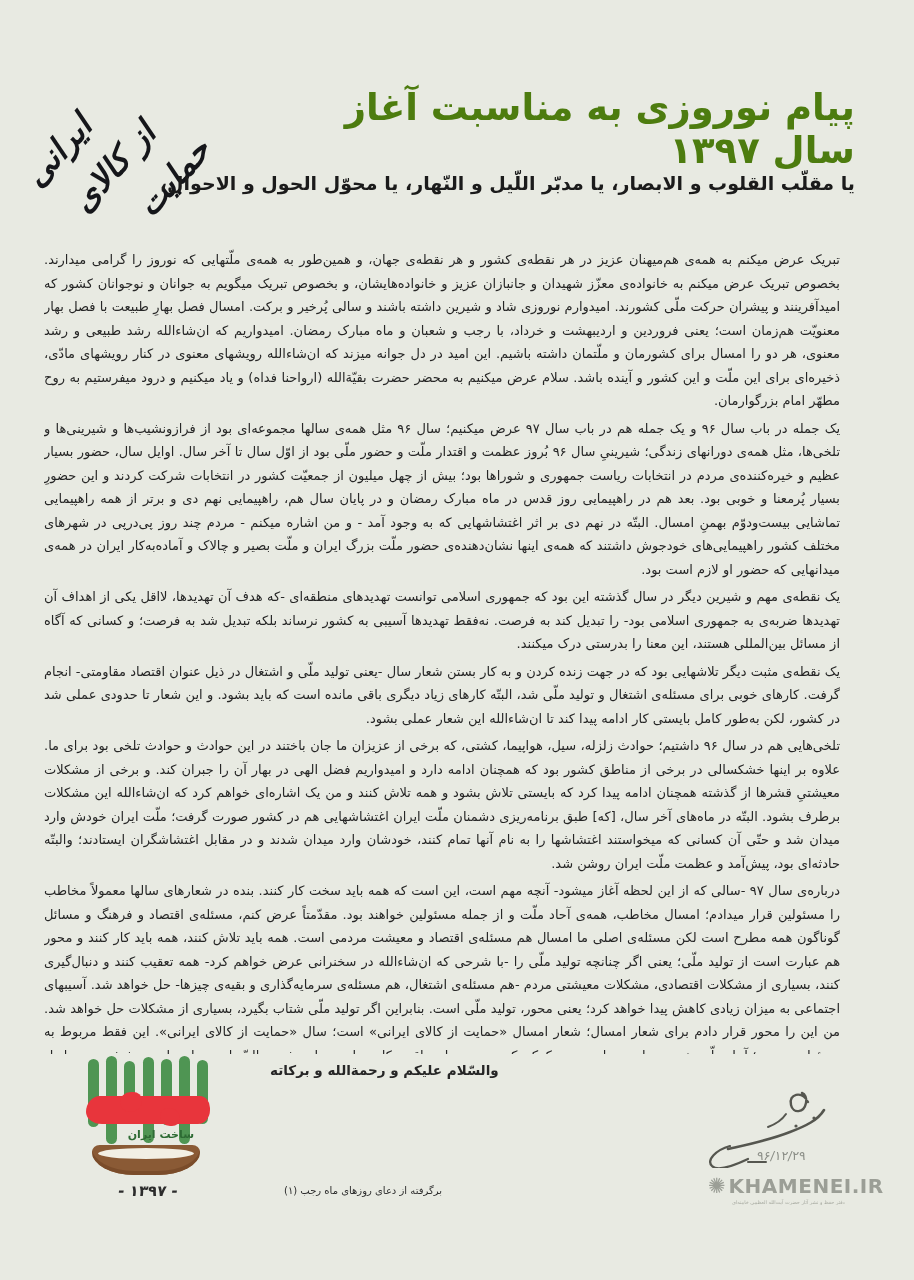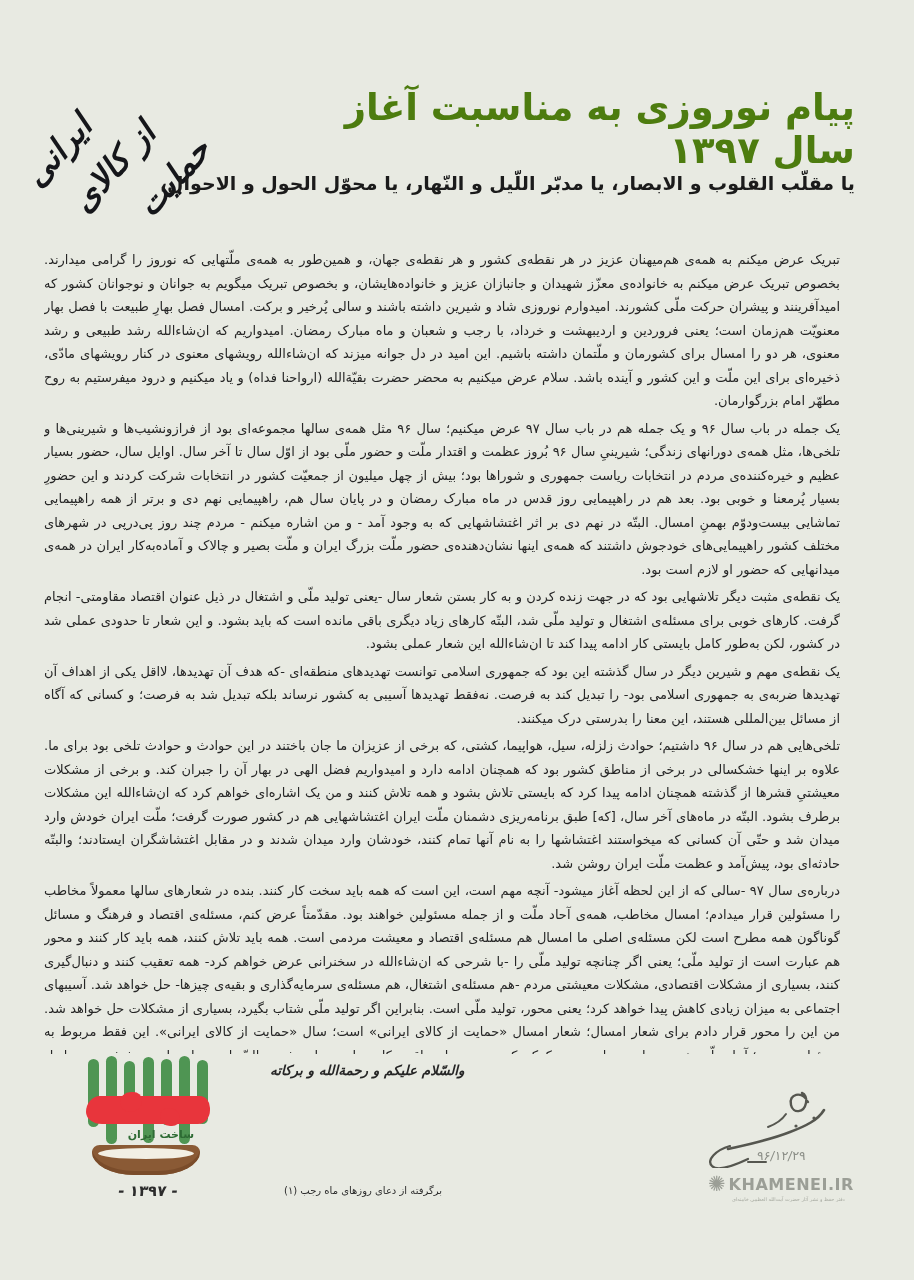--- a/index.html
+++ b/index.html
@@ -45,21 +45,20 @@
     font-size:13px;line-height:23.5px;color:#262626;
   }
   .body-text p{
     margin:0 0 4px 0;
     text-align:justify;
   }
   .valediction{
     position:absolute;left:270px;top:1062px;
     font-size:13.5px;font-weight:bold;color:#262626;
     white-space:nowrap;
-    font-style:italic;
   }
   
   .sabzeh{position:absolute;left:86px;top:1056px;width:124px;height:148px;}
   .bars{position:absolute;left:2px;top:0;width:120px;height:90px;display:flex;justify-content:space-between;align-items:flex-start;}
   .bar{width:11px;background:#4f9553;border-radius:6px;}
   .bar:nth-child(1){height:64px;margin-top:4px;}
   .bar:nth-child(2){height:88px;}
   .bar:nth-child(3){height:66px;margin-top:3px;}
   .bar:nth-child(4){height:86px;margin-top:1px;}
   .bar:nth-child(5){height:62px;margin-top:5px;}
@@ -109,21 +108,21 @@
     transform:skewX(-6deg);
     direction:ltr;white-space:nowrap;
   }
   
   .watermark{
     position:absolute;left:708px;top:1174px;width:160px;
     direction:ltr;text-align:left;color:#9b9e96;
   }
   .wm-row{display:flex;align-items:center;gap:3px;}
   .wm-emblem{font-size:21px;line-height:21px;color:#9b9e96;}
-  .wm-site{font-size:16px;font-weight:bold;letter-spacing:0.5px;}
+  .wm-site{font-size:20px;font-weight:bold;letter-spacing:0.5px;}
   .wm-sub{font-size:5px;margin-top:1px;margin-left:24px;direction:rtl;text-align:left;color:#a8aba2;white-space:nowrap;overflow:hidden;max-width:120px;}
 </style>
 </head>
 <body>
 
 <div class="page">
 
   <div class="calligraphy">
     <span class="cl1">ایرانی</span>
     <span class="cl2">از کالای</span>
@@ -131,22 +130,22 @@
   </div>
 
   <div class="title">پیام نوروزی به مناسبت آغاز سال ۱۳۹۷</div>
   <div class="dua">
     <div>یا مقلّب القلوب و الابصار، یا مدبّر اللّیل و النّهار، یا محوّل الحول و الاحوال،</div>
   </div>
 
   <div class="body-text">
     <p>تبریک عرض میکنم به همه‌ی هم‌میهنان عزیز در هر نقطه‌ی کشور و هر نقطه‌ی جهان، و همین‌طور به همه‌ی ملّتهایی که نوروز را گرامی میدارند. بخصوص تبریک عرض میکنم به خانواده‌ی معزّز شهیدان و جانبازان عزیز و خانواده‌هایشان، و بخصوص تبریک میگویم به جوانان و نوجوانان کشور که امیدآفرینند و پیشران حرکت ملّی کشورند. امیدوارم نوروزی شاد و شیرین داشته باشند و سالی پُرخیر و برکت. امسال فصل بهارِ طبیعت با فصل بهار معنویّت هم‌زمان است؛ یعنی فروردین و اردیبهشت و خرداد، با رجب و شعبان و ماه مبارک رمضان. امیدواریم که ان‌شاءالله رشد طبیعی و رشد معنوی، هر دو را امسال برای کشورمان و ملّتمان داشته باشیم. این امید در دل جوانه میزند که ان‌شاءالله رویشهای معنوی در کنار رویشهای مادّی، ذخیره‌ای برای این ملّت و این کشور و آینده باشد. سلام عرض میکنیم به محضر حضرت بقیّةالله (ارواحنا فداه) و یاد میکنیم و درود میفرستیم به روح مطهّر امام بزرگوارمان.</p>
     <p>یک جمله در باب سال ۹۶ و یک جمله هم در باب سال ۹۷ عرض میکنیم؛ سال ۹۶ مثل همه‌ی سالها مجموعه‌ای بود از فرازونشیب‌ها و شیرینی‌ها و تلخی‌ها، مثل همه‌ی دورانهای زندگی؛ شیرینیِ سال ۹۶ بُروز عظمت و اقتدار ملّت و حضور ملّی بود از اوّل سال تا آخر سال. اوایل سال، حضور بسیار عظیم و خیره‌کننده‌ی مردم در انتخابات ریاست جمهوری و شوراها بود؛ بیش از چهل میلیون از جمعیّت کشور در انتخابات شرکت کردند و این حضورِ بسیار پُرمعنا و خوبی بود. بعد هم در راهپیمایی روز قدس در ماه مبارک رمضان و در پایان سال هم، راهپیمایی نهم دی و برتر از همه راهپیمایی تماشایی بیست‌ودوّم بهمنِ امسال. البتّه در نهم دی بر اثر اغتشاشهایی که به وجود آمد - و من اشاره میکنم - مردم چند روز پی‌درپی در شهرهای مختلف کشور راهپیمایی‌های خودجوش داشتند که همه‌ی اینها نشان‌دهنده‌ی حضور ملّت بزرگ ایران و ملّت بصیر و چالاک و آماده‌به‌کار ایران در همه‌ی میدانهایی که حضور او لازم است بود.</p>
+    <p>یک نقطه‌ی مهم و شیرین دیگر در سال گذشته این بود که جمهوری اسلامی توانست تهدیدهای منطقه‌ای -که هدف آن تهدیدها، لااقل یکی از اهداف آن تهدیدها ضربه‌ی به جمهوری اسلامی بود- را تبدیل کند به فرصت. نه‌فقط تهدیدها آسیبی به کشور نرساند بلکه تبدیل شد به فرصت؛ و کسانی که آگاه از مسائل بین‌المللی هستند، این معنا را بدرستی درک میکنند.</p>
     <p>یک نقطه‌ی مثبت دیگر تلاشهایی بود که در جهت زنده کردن و به کار بستن شعار سال -یعنی تولید ملّی و اشتغال در ذیل عنوان اقتصاد مقاومتی- انجام گرفت. کارهای خوبی برای مسئله‌ی اشتغال و تولید ملّی شد، البتّه کارهای زیاد دیگری باقی مانده است که باید بشود. و این شعار تا حدودی عملی شد در کشور، لکن به‌طور کامل بایستی کار ادامه پیدا کند تا ان‌شاءالله این شعار عملی بشود.</p>
-    <p>یک نقطه‌ی مهم و شیرین دیگر در سال گذشته این بود که جمهوری اسلامی توانست تهدیدهای منطقه‌ای -که هدف آن تهدیدها، لااقل یکی از اهداف آن تهدیدها ضربه‌ی به جمهوری اسلامی بود- را تبدیل کند به فرصت. نه‌فقط تهدیدها آسیبی به کشور نرساند بلکه تبدیل شد به فرصت؛ و کسانی که آگاه از مسائل بین‌المللی هستند، این معنا را بدرستی درک میکنند.</p>
     <p>تلخی‌هایی هم در سال ۹۶ داشتیم؛ حوادث زلزله، سیل، هواپیما، کشتی، که برخی از عزیزان ما جان باختند در این حوادث و حوادث تلخی بود برای ما. علاوه بر اینها خشکسالی در برخی از مناطق کشور بود که همچنان ادامه دارد و امیدواریم فضل الهی در بهار آن را جبران کند. و برخی از مشکلات معیشتیِ قشرها از گذشته همچنان ادامه پیدا کرد که بایستی تلاش بشود و همه تلاش کنند و من یک اشاره‌ای خواهم کرد که ان‌شاءالله این مشکلات برطرف بشود. البتّه در ماه‌های آخر سال، [که] طبق برنامه‌ریزی دشمنان ملّت ایران اغتشاشهایی هم در کشور صورت گرفت؛ ملّت ایران خودش وارد میدان شد و حتّی آن کسانی که میخواستند اغتشاشها را به نام آنها تمام کنند، خودشان وارد میدان شدند و در مقابل اغتشاشگران ایستادند؛ والبتّه حادثه‌ای بود، پیش‌آمد و عظمت ملّت ایران روشن شد.</p>
     <p>درباره‌ی سال ۹۷ -سالی که از این لحظه آغاز میشود- آنچه مهم است، این است که همه باید سخت کار کنند. بنده در شعارهای سالها معمولاً مخاطب را مسئولین قرار میدادم؛ امسال مخاطب، همه‌ی آحاد ملّت و از جمله مسئولین خواهند بود. مقدّمتاً عرض کنم، مسئله‌ی اقتصاد و فرهنگ و مسائل گوناگون همه مطرح است لکن مسئله‌ی اصلی ما امسال هم مسئله‌ی اقتصاد و معیشت مردمی است. همه باید تلاش کنند، همه باید کار کنند و محور هم عبارت است از تولید ملّی؛ یعنی اگر چنانچه تولید ملّی را -با شرحی که ان‌شاءالله در سخنرانی عرض خواهم کرد- همه تعقیب کنند و دنبال‌گیری کنند، بسیاری از مشکلات اقتصادی، مشکلات معیشتی مردم -هم مسئله‌ی اشتغال، هم مسئله‌ی سرمایه‌گذاری و بقیه‌ی چیزها- حل خواهد شد. آسیبهای اجتماعی به میزان زیادی کاهش پیدا خواهد کرد؛ یعنی محور، تولید ملّی است. بنابراین اگر تولید ملّی شتاب بگیرد، بسیاری از مشکلات حل خواهد شد. من این را محور قرار دادم برای شعار امسال؛ شعار امسال «حمایت از کالای ایرانی» است؛ سال «حمایت از کالای ایرانی». این فقط مربوط به مسئولین نیست؛ آحاد ملّت همه میتوانند در این زمینه کمک بکنند و به معنای واقعی کلمه وارد میدان بشوند. البتّه این حمایت از پنج شش جهت، ابعاد مختلفی دارد که این ابعاد را من ان‌شاءالله در سخنرانی باز خواهم کرد و تشریح خواهم کرد و آنچه را که قشرهای مختلف مردم و مسئولین گوناگون کشور میتوانند انجام بدهند، ان‌شاءالله مطرح خواهم کرد.</p>
 
   </div>
 
   <div class="valediction">والسّلام علیکم و رحمة‌الله و برکاته</div>
 
   <div class="sabzeh">
     <div class="bars">
       <div class="bar"></div>

